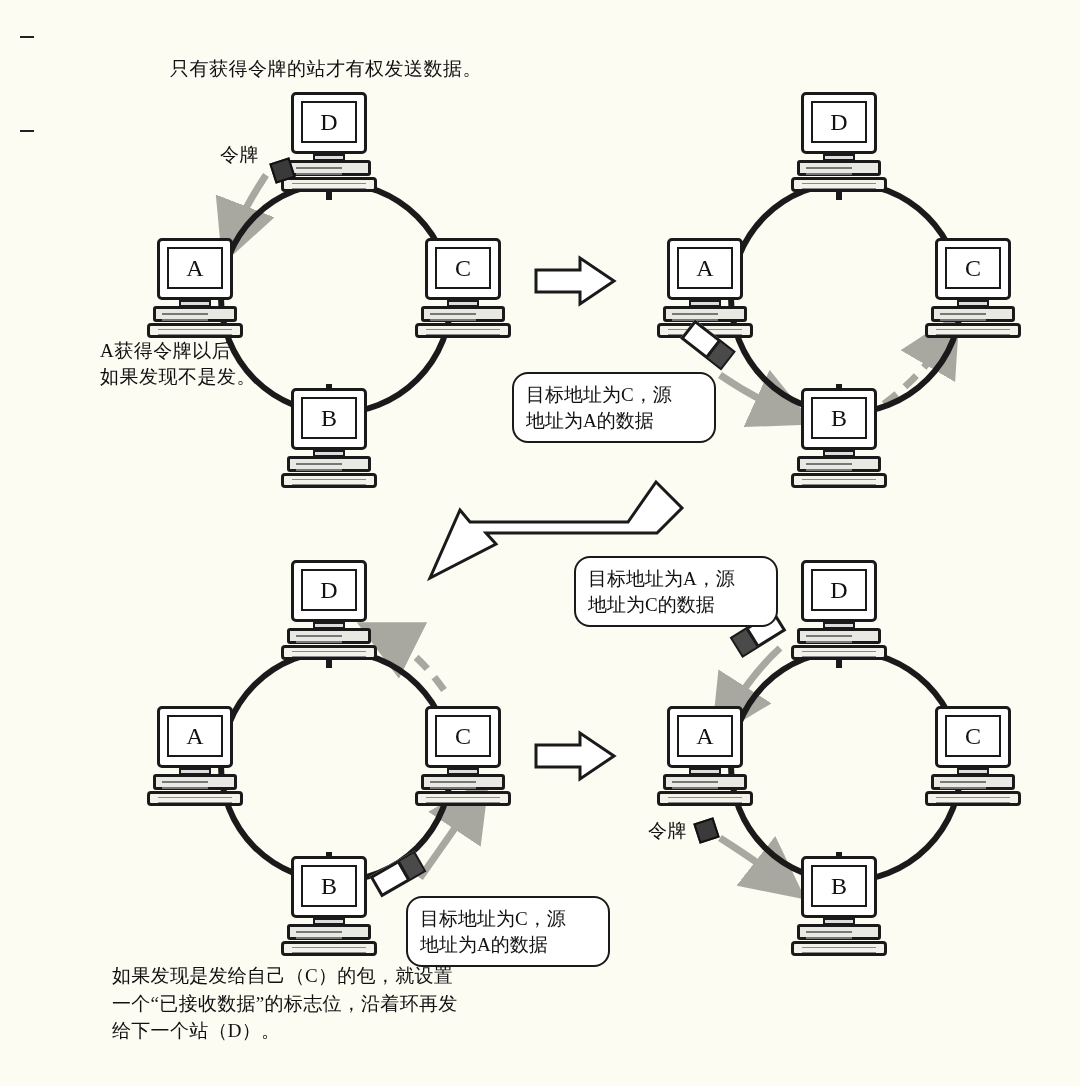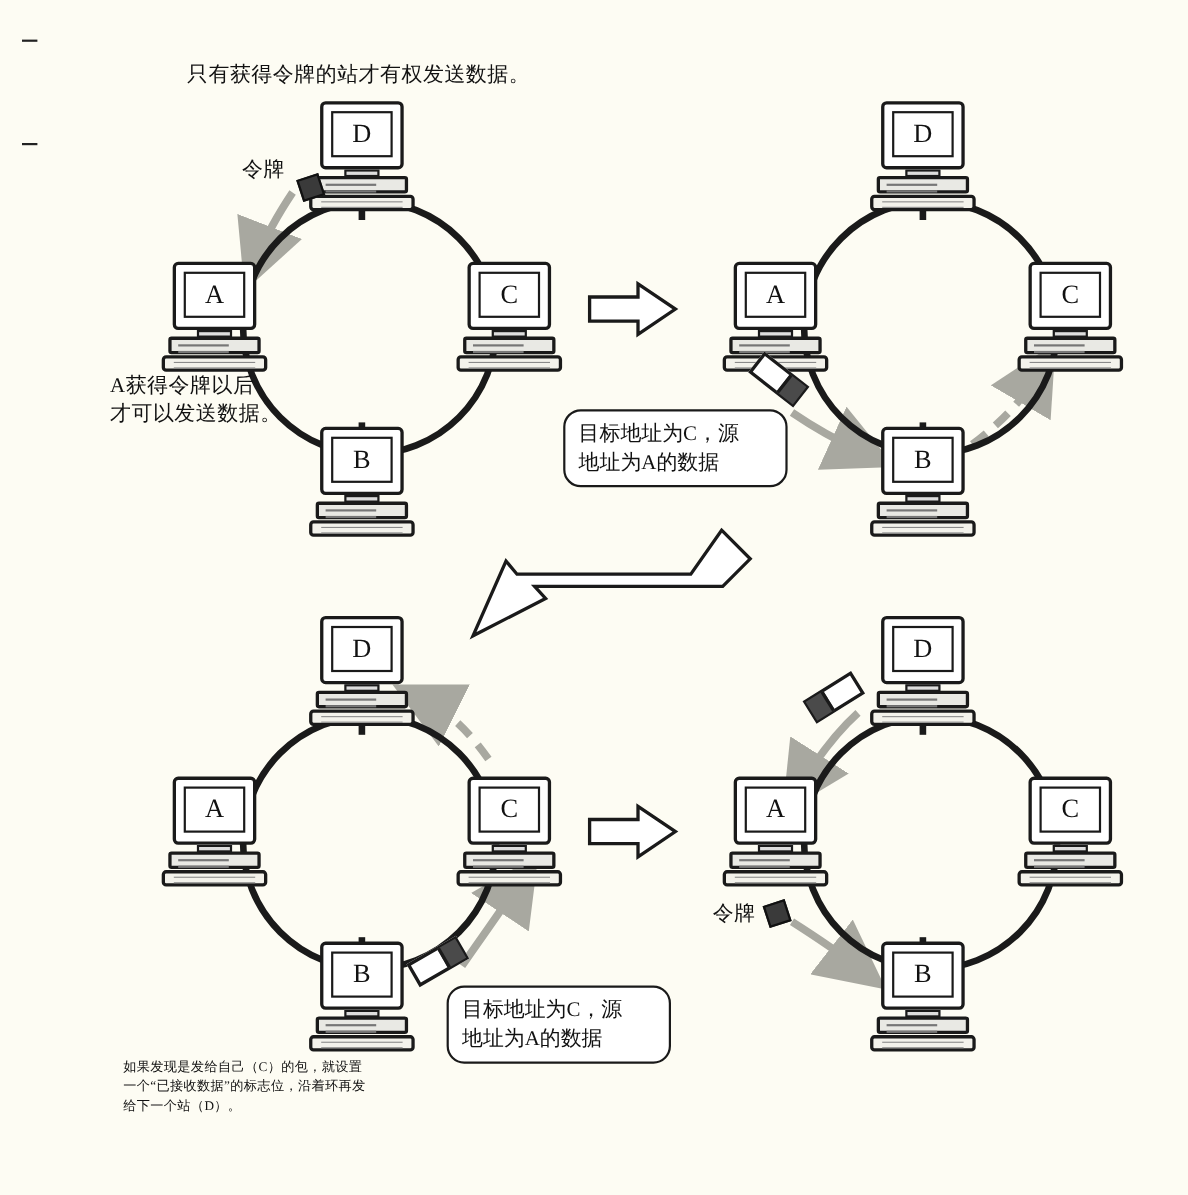--- a/index.html
+++ b/index.html
@@ -10,21 +10,21 @@
     color:#111;
     overflow:hidden;
     position:relative;
   }
   .stage{position:absolute;left:0;top:0;width:1080px;height:830px;margin-left:20px;}
   .abs{position:absolute;}
   
   .edge{position:absolute;left:0;width:14px;height:2px;background:#222;}
   
   .txt{font-size:19px;line-height:1.35;white-space:pre-line;letter-spacing:.5px;}
-  .caption{font-size:12px;line-height:1.45;white-space:pre-line;letter-spacing:.3px;}
+  .caption{font-size:19px;line-height:1.45;white-space:pre-line;letter-spacing:.3px;}
   
   .ring{position:absolute;width:400px;height:420px;}
   .ringcircle{
     position:absolute;left:88px;top:92px;width:224px;height:224px;
     border:6px solid #1a1a1a;border-radius:50%;
     background:transparent;
   }
   .spoke{position:absolute;background:#1a1a1a;}
   
   .pc{position:absolute;width:96px;height:104px;}
@@ -155,21 +155,21 @@
       </div>
       <div class="neck"></div>
       <div class="base"></div>
       <div class="keyboard"></div>
     </div>
   </div>
 
   <div class="token" style="left:252px;top:160px;"></div>
   <div class="abs txt" style="left:200px;top:142px;">令牌</div>
   <div class="abs txt" style="left:80px;top:338px;width:240px;">A获得令牌以后
-才可以发送数据。</div>
+如果发现不是发。</div>
 
   <div class="ring" style="left:620px;top:88px;">
     <div class="ringcircle"></div>
     <div class="spoke" style="left:196px;top:92px;width:6px;height:20px;"></div>
     <div class="spoke" style="left:196px;top:296px;width:6px;height:20px;"></div>
     <div class="spoke" style="left:70px;top:201px;width:22px;height:6px;"></div>
     <div class="spoke" style="left:308px;top:201px;width:22px;height:6px;"></div>
 
     <div class="pc" style="left:151px;top:4px;">
       <div class="screenbox">
@@ -296,16 +296,18 @@
         <div class="screen">B</div>
       </div>
       <div class="neck"></div>
       <div class="base"></div>
       <div class="keyboard"></div>
     </div>
   </div>
   <div class="packet" style="left:712px;top:622px;transform:rotate(-32deg);">
     <div class="tail" style="right:auto;left:-1px;border-left:none;border-right:3px solid #1a1a1a;"></div>
   </div>
+  <div class="callout" style="left:554px;top:556px;width:176px;">目标地址为A，源
+地址为C的数据</div>
   <div class="token" style="left:676px;top:820px;"></div>
   <div class="abs txt" style="left:628px;top:818px;">令牌</div>
 
 </div>
 
 </body></html>

